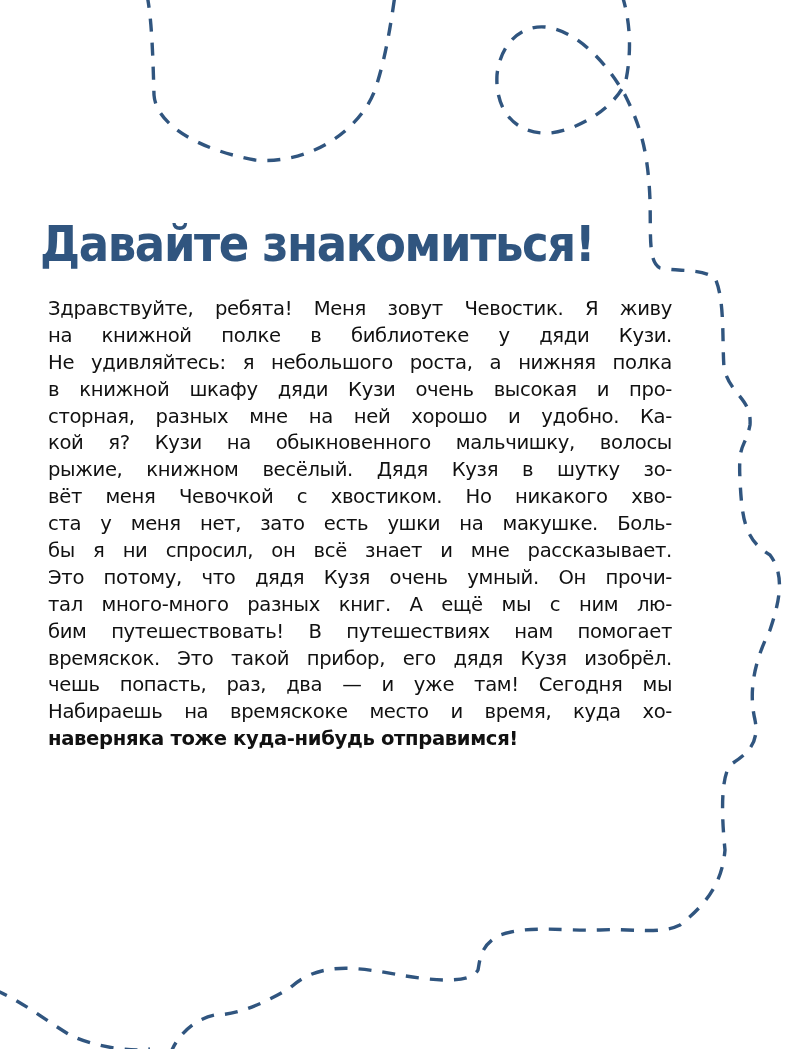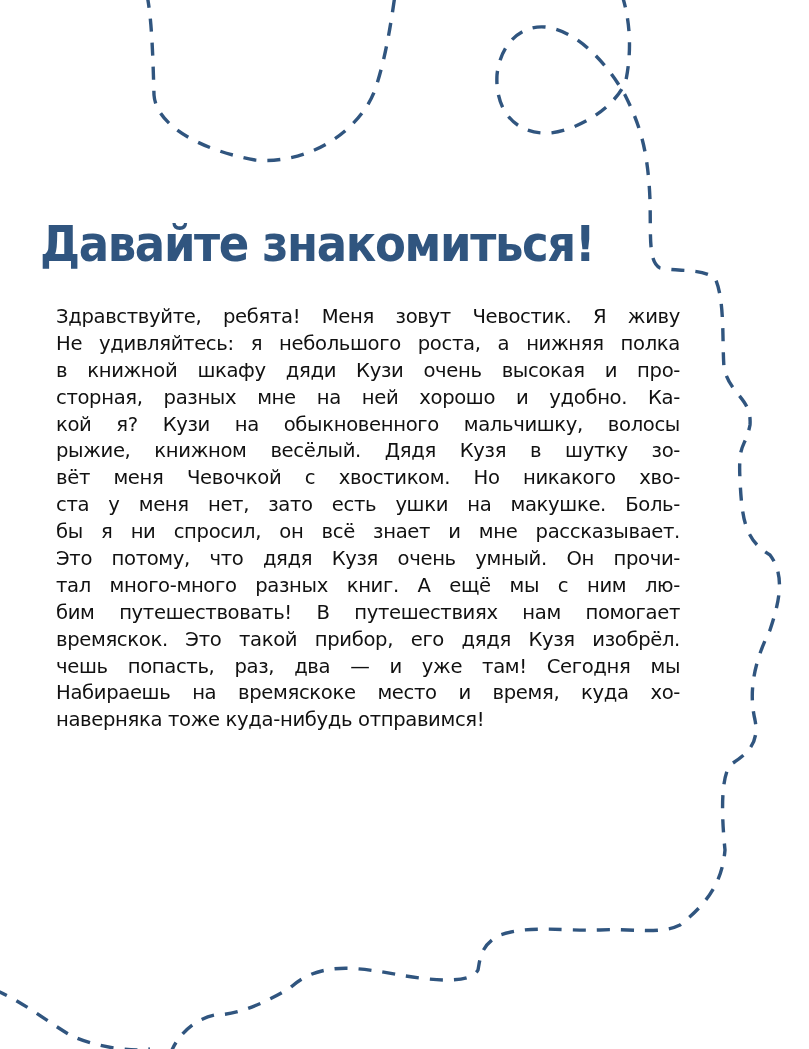--- a/index.html
+++ b/index.html
@@ -17,46 +17,47 @@
     }
     .title {
       position: absolute; left: 40px; top: 212px;
       margin: 0; font-family: "DejaVu Sans", sans-serif;
       font-weight: bold; font-size: 50px; letter-spacing: -1.5px;
       color: #30557f; line-height: 64px; white-space: nowrap;
       transform: scaleX(0.9); transform-origin: left center;
     }
     .body-text {
       position: absolute; left: 40px; top: 288px; width: 624px;
-      margin: 16px;
+      margin: 8px;
     }
     .line {
       display: block; font-family: "DejaVu Sans", sans-serif;
       font-size: 19.6px; line-height: 26.9px; color: #111111;
       text-align: justify; text-align-last: justify; white-space: nowrap;
       letter-spacing: -0.35px; height: 26.9px; overflow: visible;
     }
-    .line.last { text-align-last: left; }
+    .line.last { text-align-last: left; font-weight: bold; }
   </style>
 </head>
 <body>
 
 <svg class="decor" viewBox="0 0 809 1049" xmlns="http://www.w3.org/2000/svg">
 
   <path d="M 147 -5 C 152 20, 153 60, 154 95 C 156 125, 200 150, 255 160 C 310 165, 360 130, 375 90 C 385 60, 390 30, 395 -5"></path>
 
   <path d="M 622 -5 C 630 20, 632 50, 626 80 C 618 105, 580 130, 550 133 C 515 135, 495 110, 497 75 C 500 45, 520 25, 545 27 C 575 30, 605 60, 625 95 C 640 125, 648 150, 650 200 C 651 235, 648 262, 660 268 C 680 272, 700 268, 715 278 C 725 300, 722 340, 724 368 C 730 395, 752 398, 750 425 C 745 450, 738 440, 740 480 C 742 520, 745 540, 770 555 C 785 575, 780 600, 770 630 C 755 660, 748 690, 755 720 C 760 745, 745 755, 730 765 C 720 780, 722 820, 725 850 C 722 885, 705 905, 680 925 C 660 935, 630 928, 600 930 C 560 931, 530 925, 500 935 C 480 945, 480 960, 478 970 C 470 985, 430 980, 400 975 C 360 968, 320 960, 290 988 C 270 1000, 240 1015, 215 1015 C 190 1020, 175 1040, 170 1055"></path>
 
   <path d="M -5 990 C 20 1000, 45 1020, 70 1035 C 95 1047, 130 1052, 150 1049"></path>
 </svg>
 
 <h1 class="title">Давайте знакомиться!</h1>
 
 <div class="body-text">
   <span class="line">Здравствуйте, ребята! Меня зовут Чевостик. Я живу</span>
+  <span class="line">на книжной полке в библиотеке у дяди Кузи.</span>
   <span class="line">Не удивляйтесь: я небольшого роста, а нижняя полка</span>
   <span class="line">в книжной шкафу дяди Кузи очень высокая и про-</span>
   <span class="line">сторная, разных мне на ней хорошо и удобно. Ка-</span>
   <span class="line">кой я? Кузи на обыкновенного мальчишку, волосы</span>
   <span class="line">рыжие, книжном весёлый. Дядя Кузя в шутку зо-</span>
   <span class="line">вёт меня Чевочкой с хвостиком. Но никакого хво-</span>
   <span class="line">ста у меня нет, зато есть ушки на макушке. Боль-</span>
   <span class="line">бы я ни спросил, он всё знает и мне рассказывает.</span>
   <span class="line">Это потому, что дядя Кузя очень умный. Он прочи-</span>
   <span class="line">тал много-много разных книг. А ещё мы с ним лю-</span>

